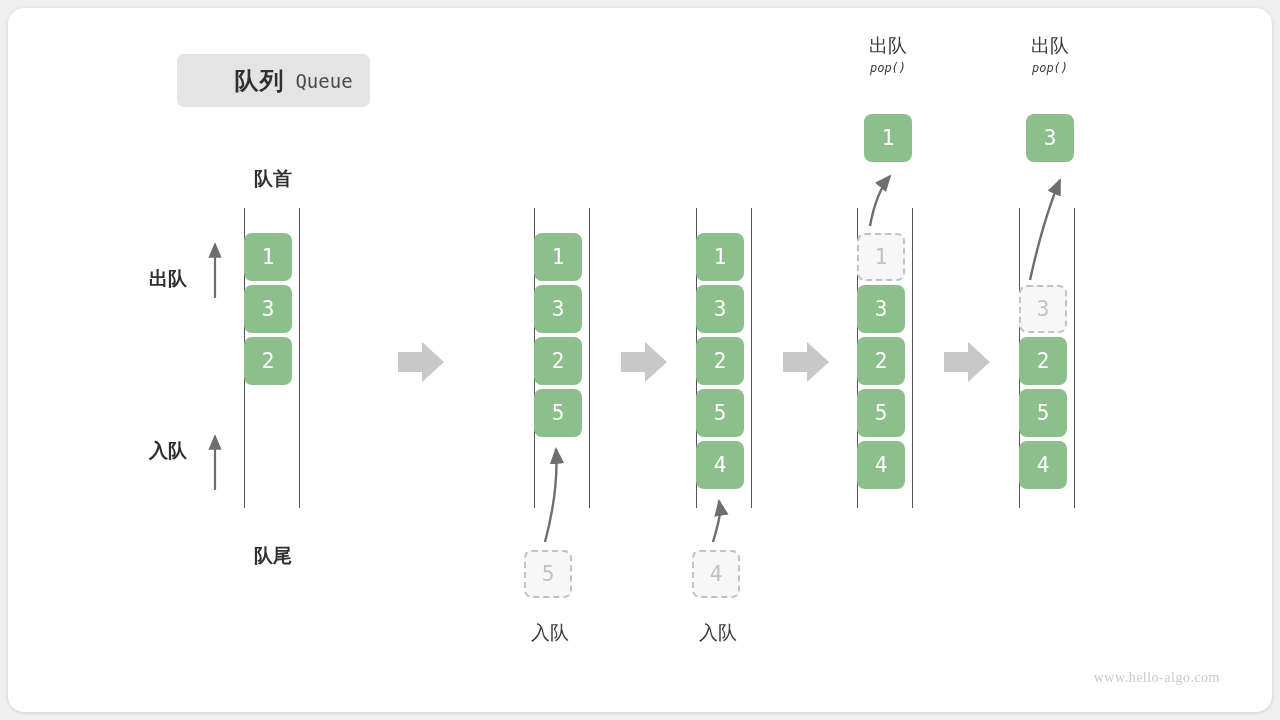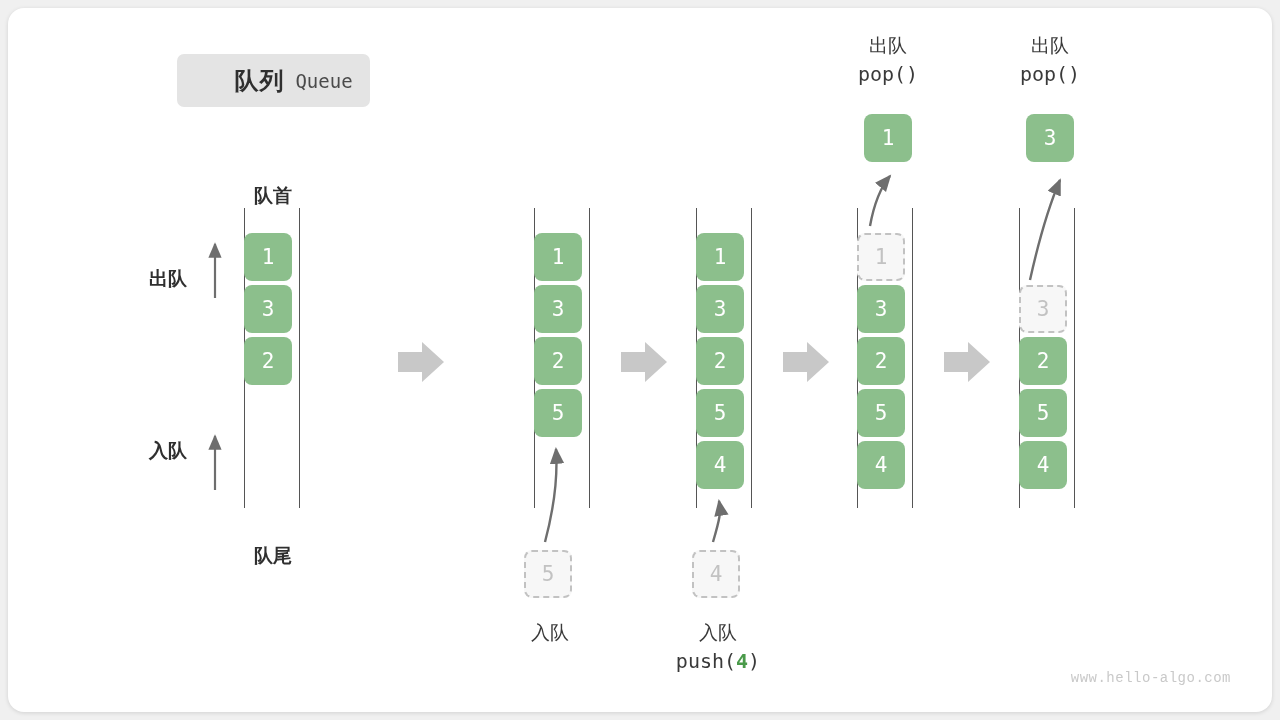--- a/index.html
+++ b/index.html
@@ -102,33 +102,34 @@
     text-align: center;
     white-space: nowrap;
     line-height: 1.45;
     color: #3a3a3a;
   }
   .op-label .cn {
     font-size: 19px;
     display: block;
   }
   .op-label .code {
-    font-size: 20px;
+    font-size: 12px;
     font-family: "DejaVu Sans Mono", "Liberation Mono", monospace;
     display: block;
+    font-style: italic;
   }
   .op-label .code .num { color: #4a9a4a; font-weight: bold; }
 
   
   #watermark {
-    right: 41px;
+    right: 52px;
     bottom: 26px;
     font-size: 14px;
     color: #c9c9c9;
-    font-family: Liberation Mono, monospace;
+    font-family: Liberation Serif, serif;
     letter-spacing: 0.5px;
   }
 
   svg.overlay {
     position: absolute;
     left: 0; top: 0;
     width: 1264px;
     height: 704px;
     pointer-events: none;
   }
@@ -137,21 +138,21 @@
 <body>
 
 <div id="stage">
   <div id="card">
 
     <div class="abs" id="title-badge">
       <span class="cn">队列</span>
       <span class="en">Queue</span>
     </div>
 
-    <div class="abs hdr-label" style="left:203px; top:158px; width:124px;margin-top:17px;">队首</div>
+    <div class="abs hdr-label" style="left:203px; top:158px; width:124px;">队首</div>
 
     <div class="abs rail" style="left:236px; top:200px; height:300px;"></div>
     <div class="abs rail" style="left:291px; top:200px; height:300px;"></div>
 
     <div class="abs box filled" style="left:236px; top:225px;">1</div>
     <div class="abs box filled" style="left:236px; top:277px;">3</div>
     <div class="abs box filled" style="left:236px; top:329px;">2</div>
 
     <div class="abs side-label" style="left:141px; top:258px;">出队</div>
     <div class="abs side-label" style="left:141px; top:430px;">入队</div>
@@ -178,21 +179,20 @@
     <div class="abs box filled" style="left:688px; top:225px;">1</div>
     <div class="abs box filled" style="left:688px; top:277px;">3</div>
     <div class="abs box filled" style="left:688px; top:329px;">2</div>
     <div class="abs box filled" style="left:688px; top:381px;">5</div>
     <div class="abs box filled" style="left:688px; top:433px;">4</div>
 
     <div class="abs box ghost" style="left:684px; top:542px;">4</div>
 
     <div class="abs op-label" style="left:620px; top:611px; width:180px;">
       <span class="cn">入队</span>
-      <span class="code"><span>push(</span><span class="num">4</span><span>)</span></span>
     </div>
 
     <div class="abs op-label" style="left:790px; top:24px; width:180px;">
       <span class="cn">出队</span>
       <span class="code">pop()</span>
     </div>
 
     <div class="abs box filled" style="left:856px; top:106px;">1</div>
 
     <div class="abs rail" style="left:849px; top:200px; height:300px;"></div>

